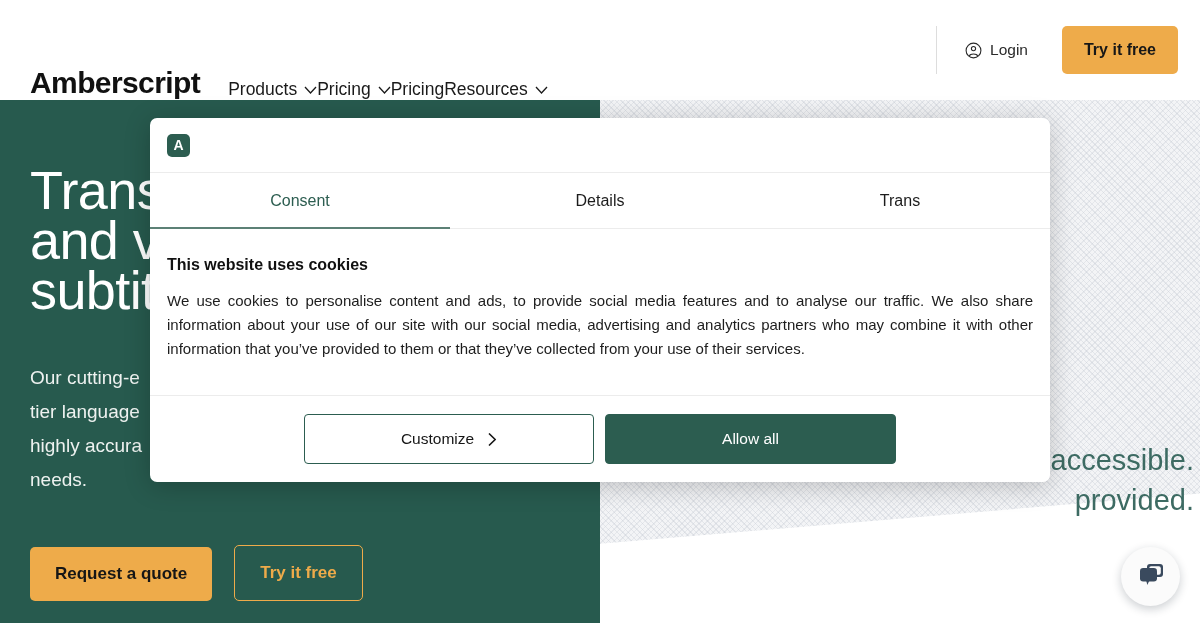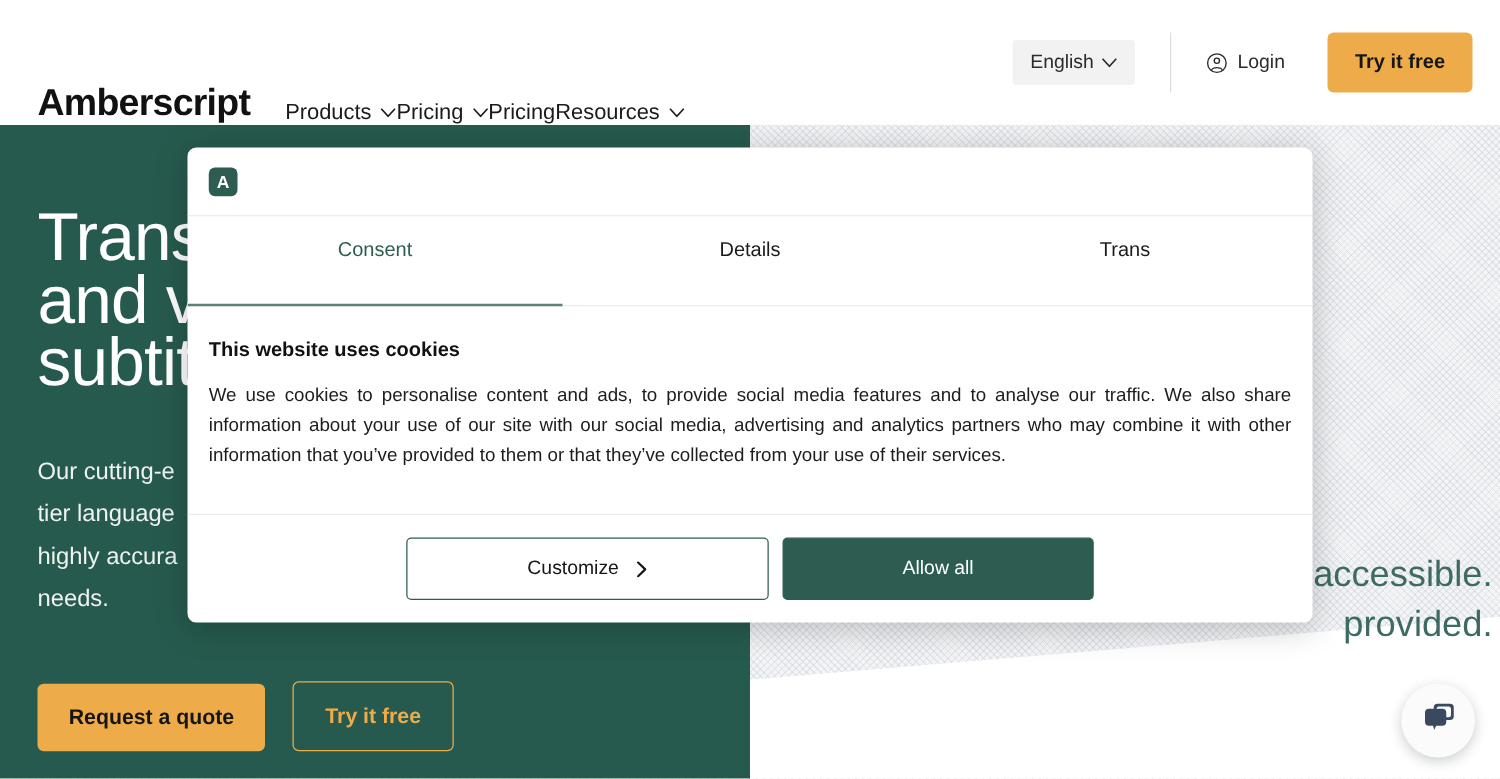--- a/index.html
+++ b/index.html
@@ -141,21 +141,21 @@
   }
   .cd-logo {
     width: 23px; height: 23px; border-radius: 5px;
     background: #2c5d50; color: #ffffff;
     display: flex; align-items: center; justify-content: center;
     font-size: 14px; font-weight: 700; line-height: 1;
   }
   .cd-tabs { display: flex; border-bottom: 1px solid #ececec; }
   .cd-tab {
     flex: 1; text-align: center;
-    padding: 19px 0 34px;
+    padding: 19px 0 18px;
     font-size: 16px; color: #1c1c1c;
     cursor: pointer; position: relative;
   }
   .cd-tab.active { color: #2c5d50; font-weight: 400; }
   .cd-tab.active::after {
     content: ""; position: absolute; left: 0; right: 0; bottom: -1px;
     height: 2.5px; background: #5c8176;
   }
   .cd-body { padding: 27px 17px 34px 17px; }
   .cd-title {
@@ -173,21 +173,21 @@
   }
   .btn-customize {
     width: 290px; padding: 15px 0;
     background: #ffffff; color: #161616;
     border: 1.6px solid #2c5d50; border-radius: 4px;
     font-family: inherit; font-size: 15.5px;
     display: flex; align-items: center; justify-content: center; gap: 14px;
     cursor: pointer;
   }
   .btn-allow {
-    width: 249px; padding: 15px 0;
+    width: 291px; padding: 15px 0;
     background: #2c5d50; color: #ffffff;
     border: 1.6px solid #2c5d50; border-radius: 4px;
     font-family: inherit; font-size: 15.5px; font-weight: 400;
     cursor: pointer;
   }
 </style>
 </head>
 <body>
 
 <div id="root">
@@ -248,26 +248,20 @@
       </div>
       <div class="navlink">
         <span>Resources</span>
         <svg class="chev" viewBox="0 0 13 8">
           <path d="M1 1 L6.5 7 L12 1" stroke="#1a1a1a" stroke-width="1.3" fill="none"></path>
         </svg>
       </div>
     </nav>
 
     <div class="nav-right">
-      <div class="lang-select">
-        <span>English</span>
-        <svg class="chev" viewBox="0 0 13 8">
-          <path d="M1 1 L6.5 7 L12 1" stroke="#2b2b2b" stroke-width="1.3" fill="none"></path>
-        </svg>
-      </div>
 
       <div class="nav-divider"></div>
 
       <div class="login">
         <svg width="17" height="17" viewBox="0 0 17 17">
           <circle cx="8.5" cy="8.5" r="7.4" stroke="#2b2b2b" stroke-width="1.1" fill="none"></circle>
           <circle cx="8.5" cy="6.6" r="2.1" stroke="#2b2b2b" stroke-width="1.1" fill="none"></circle>
           <path d="M4.3 14 C5.2 11.4 11.8 11.4 12.7 14" stroke="#2b2b2b" stroke-width="1.1" fill="none"></path>
         </svg>
         <span>Login</span>

